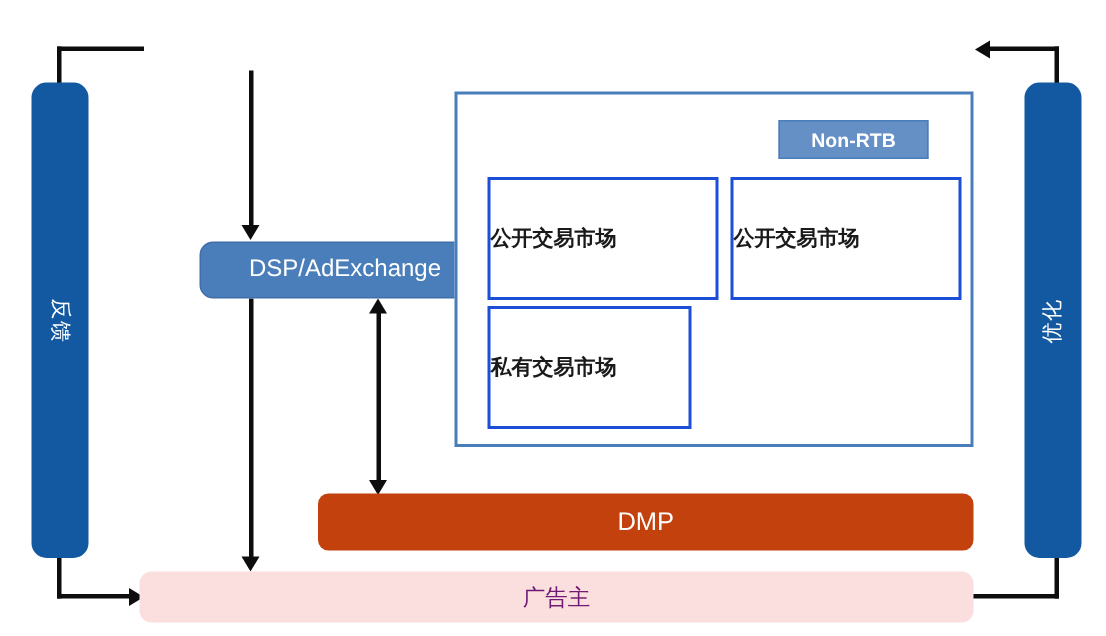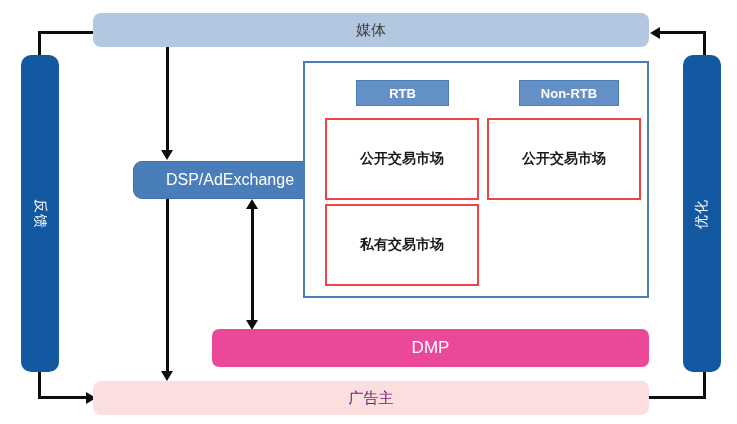--- a/index.html
+++ b/index.html
@@ -84,21 +84,21 @@
     font-size: 16px;
     margin-left: 44px;
   }
 
   
   #dmp-bar {
     left: 212px;
     top: 329px;
     width: 437px;
     height: 38px;
-    background: #ec4899;
+    background: #c2410c;
     border-radius: 7px;
     color: #ffffff;
     font-size: 17px;
   }
 
   
   #marketplace-container {
     position: absolute;
     left: 303px;
     top: 61px;
@@ -124,31 +124,30 @@
     font-weight: bold;
   }
   #chip-rtb     { left: 356px; top: 80px; width: 93px; }
   #chip-non-rtb { left: 506px; top: 80px; width: 100px; margin-left: 13px; }
 
   
   .cell {
     position: absolute;
     box-sizing: border-box;
     background: #ffffff;
-    border: 2px solid #ef4444;
+    border: 2px solid #1d4ed8;
     display: flex;
     align-items: center;
-    justify-content: center;
     color: #1a1a1a;
     font-size: 14px;
     font-weight: bold;
   }
   #cell-open     { left: 325px; top: 118px; width: 154px; height: 82px; }
   #cell-direct   { left: 487px; top: 118px; width: 154px; height: 82px; }
-  #cell-private  { left: 325px; top: 204px; width: 154px; height: 82px; }
+  #cell-private  { left: 325px; top: 204px; width: 136px; height: 82px; }
   #cell-priority { left: 487px; top: 204px; width: 154px; height: 82px; }
 
   
   .line-v { position: absolute; width: 3px; background: #0d0d0d; }
   .line-h { position: absolute; height: 3px; background: #0d0d0d; }
 
   .arrow-head {
     position: absolute;
     width: 0; height: 0;
   }
@@ -195,41 +194,35 @@
   <div class="line-h" style="left:38px; top:396px; width:50px;"></div>
   <div class="arrow-head arrow-right" style="left:86px; top:392px;"></div>
 
   <div class="line-v" style="left:703px; top:31px; height:30px;"></div>
   <div class="line-h" style="left:659px; top:31px; width:47px;"></div>
   <div class="arrow-head arrow-left" style="left:650px; top:27px;"></div>
 
   <div class="line-v" style="left:703px; top:366px; height:33px;"></div>
   <div class="line-h" style="left:645px; top:396px; width:61px;"></div>
 
-  <div class="node" id="media-bar">
-    <span>媒体</span>
-  </div>
 
   <div class="side-bar" id="feedback-bar">
     <span class="side-label" id="feedback-label">反馈</span>
   </div>
 
   <div class="side-bar" id="optimize-bar">
     <span class="side-label" id="optimize-label">优化</span>
   </div>
 
   <div class="node" id="dsp-box">
     <span>DSP/AdExchange</span>
   </div>
 
   <div id="marketplace-container"></div>
 
-  <div class="chip" id="chip-rtb">
-    <span>RTB</span>
-  </div>
 
   <div class="chip" id="chip-non-rtb">
     <span>Non-RTB</span>
   </div>
 
   <div class="cell" id="cell-open">
     <span>公开交易市场</span>
   </div>
 
   <div class="cell" id="cell-direct">

